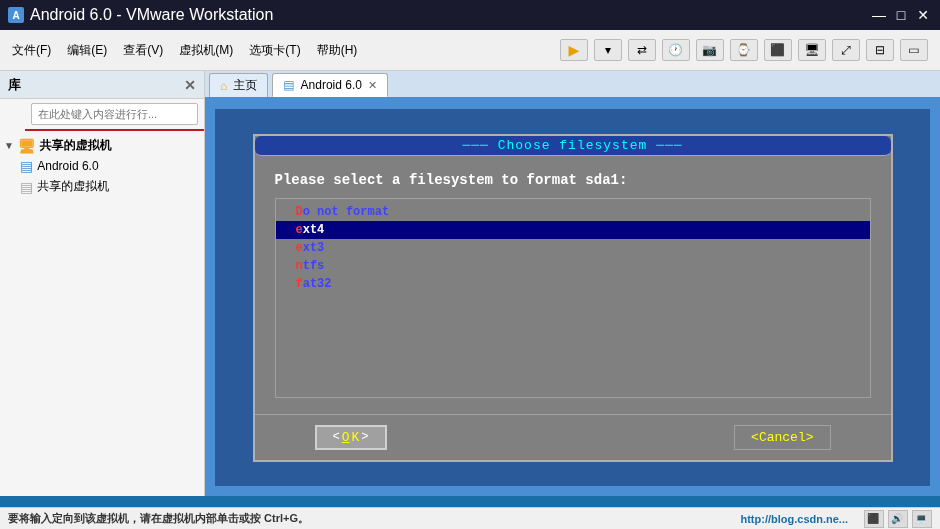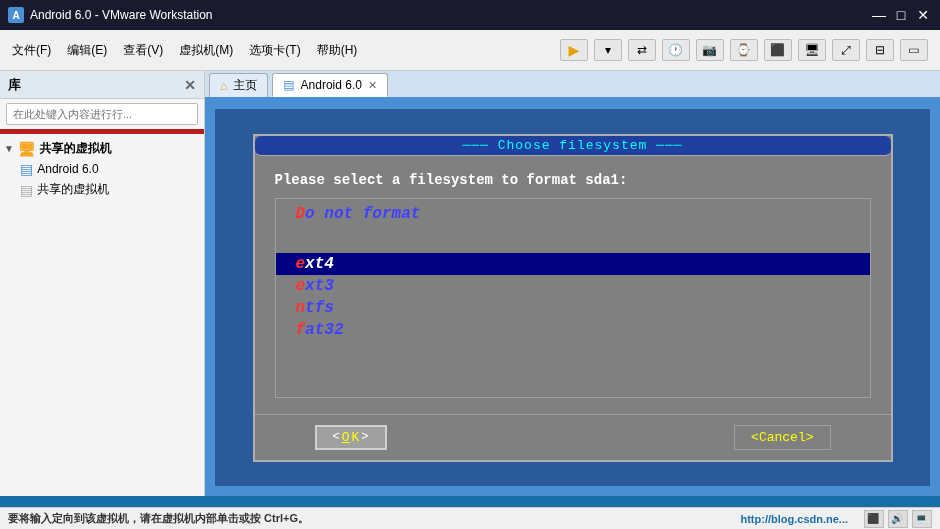--- a/index.html
+++ b/index.html
@@ -30,21 +30,21 @@
       border-radius: 2px;
       display: inline-flex;
       align-items: center;
       justify-content: center;
       font-size: 10px;
       color: white;
       font-weight: bold;
     }
     .title-bar-text {
       flex: 1;
-      font-size: 12px;
+      font-size: 16px;
     }
     .title-bar-controls {
       display: flex;
       gap: 4px;
     }
     .title-btn {
       width: 18px;
       height: 18px;
       background: transparent;
       border: none;
@@ -116,21 +116,22 @@
       font-weight: bold;
     }
     .sidebar-close-btn {
       margin-left: auto;
       cursor: pointer;
       font-size: 14px;
       color: #666;
     }
     .sidebar-search {
       padding: 4px 6px;
-      border-bottom: 5px solid #b91c1c;
+      border-bottom: 2px solid #b91c1c;
+      margin-left: 25px;
     }
     .sidebar-search input {
       width: 100%;
       height: 22px;
       border: 1px solid #bbb;
       border-radius: 2px;
       padding: 0 6px;
       font-size: 11px;
       color: #999;
       background: white;
@@ -229,30 +230,28 @@
     .dialog-prompt {
       margin-bottom: 10px;
       color: white;
     }
     .dialog-list {
       background: #808080;
       border: 1px solid #a0a0a0;
       min-height: 200px;
       padding: 4px 0;
       font-family: 'Courier New', monospace;
-      font-size: 16px;
-      font-style: italic;
+      font-size: 12px;
     }
     .list-item-row {
       padding: 2px 20px;
       cursor: pointer;
     }
     .list-item-row.selected {
       background: #000080;
-      margin-top: 28px;
     }
     .list-item-row .first-char {
       color: #ff3333;
     }
     .list-item-row .rest-char {
       color: #4040ff;
     }
     .list-item-row.selected .first-char {
       color: #ff3333;
     }

